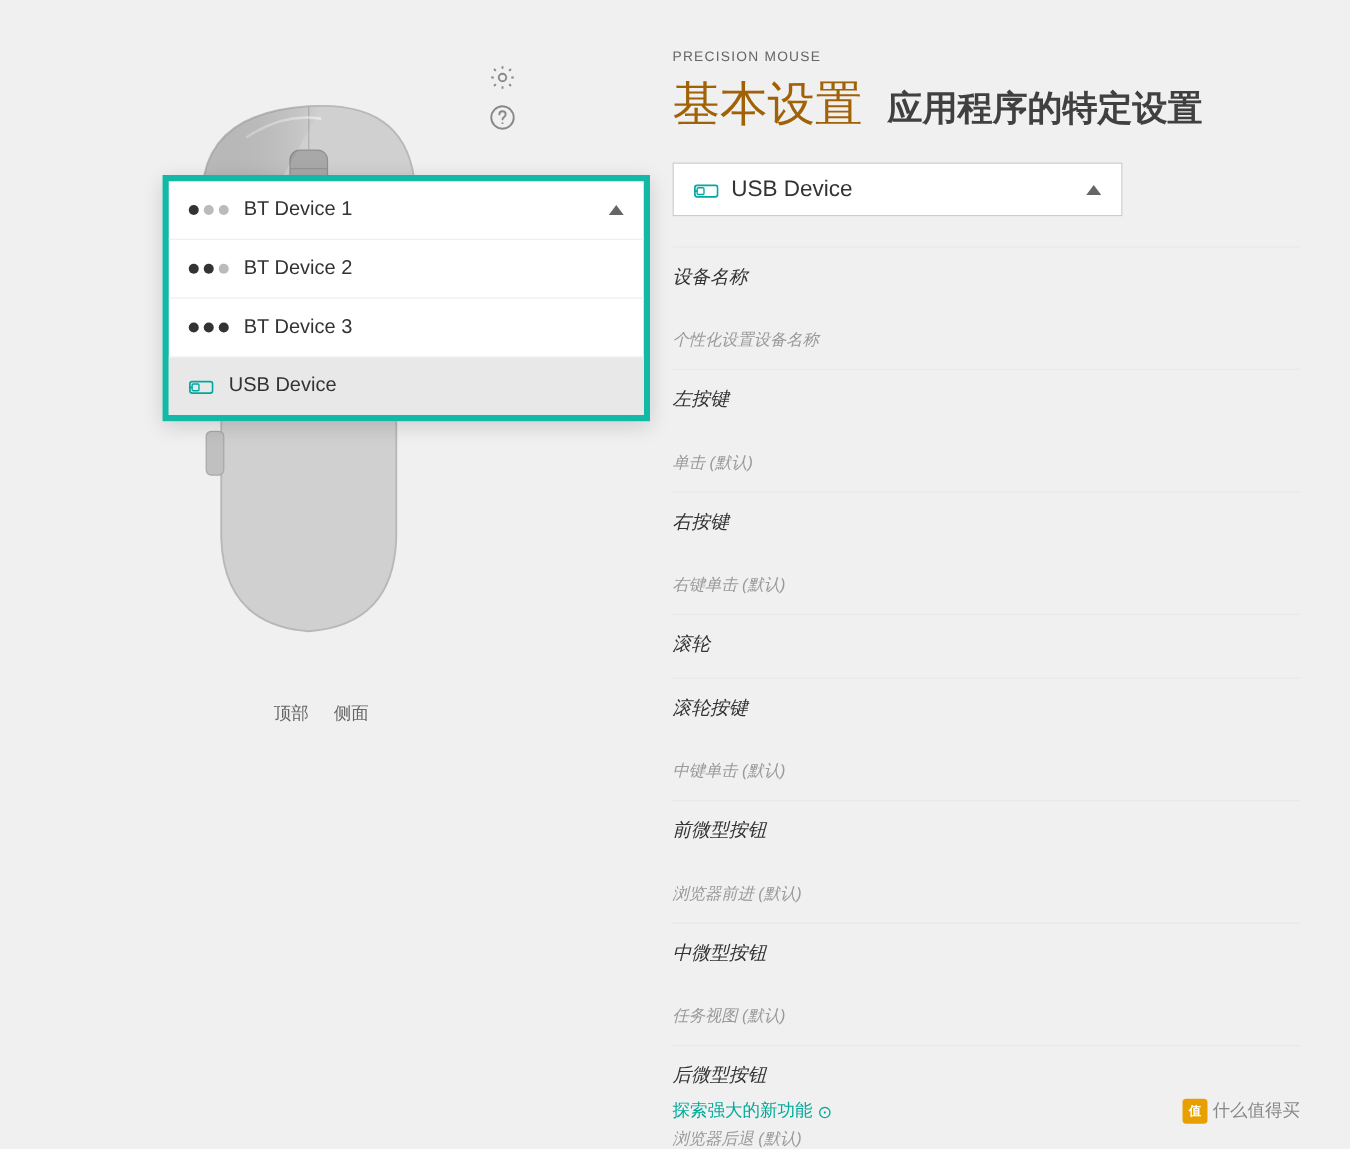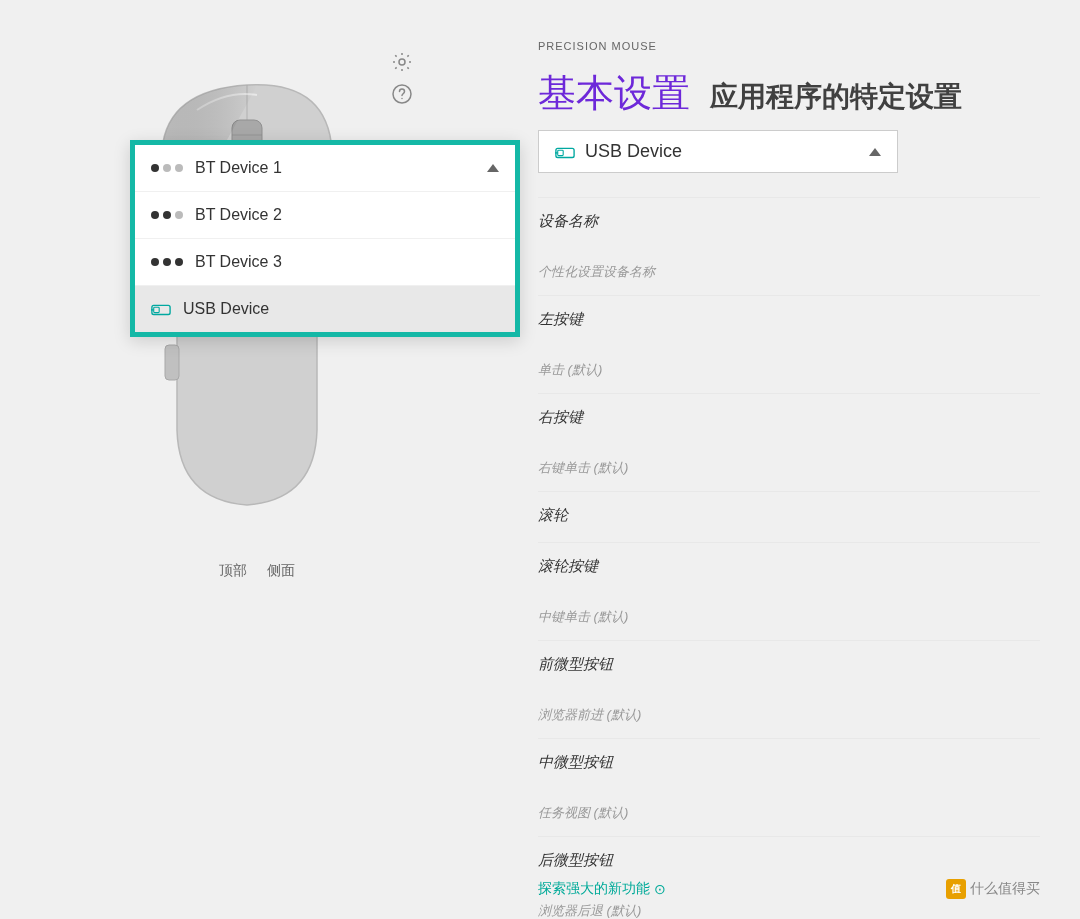--- a/index.html
+++ b/index.html
@@ -17,30 +17,30 @@
       position: absolute;
       top: 40px;
       left: 538px;
       right: 40px;
     }
     .header-subtitle {
       font-size: 11px;
       color: #666;
       letter-spacing: 1px;
       text-transform: uppercase;
-      margin-bottom: 16px;
+      margin-bottom: 6px;
     }
     .header-title {
       display: flex;
       align-items: baseline;
       gap: 20px;
     }
     .header-title-main {
       font-size: 38px;
-      color: #6d28d9;
+      color: #a16207;
       font-weight: 300;
     }
     .header-title-sub {
       font-size: 28px;
       color: #404040;
       font-weight: 700;
     }
 
     
     .mouse-area {

